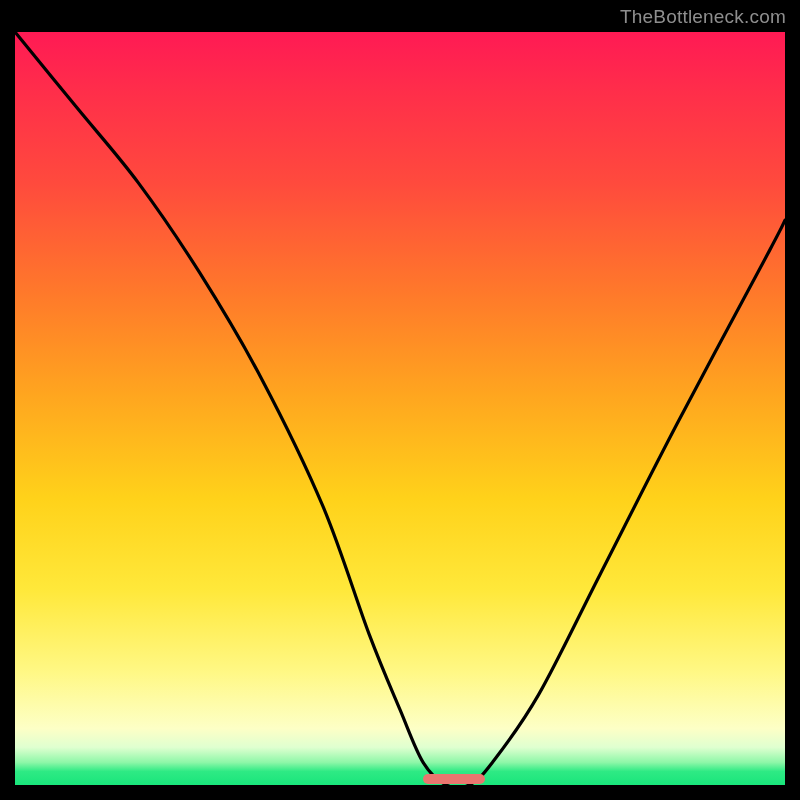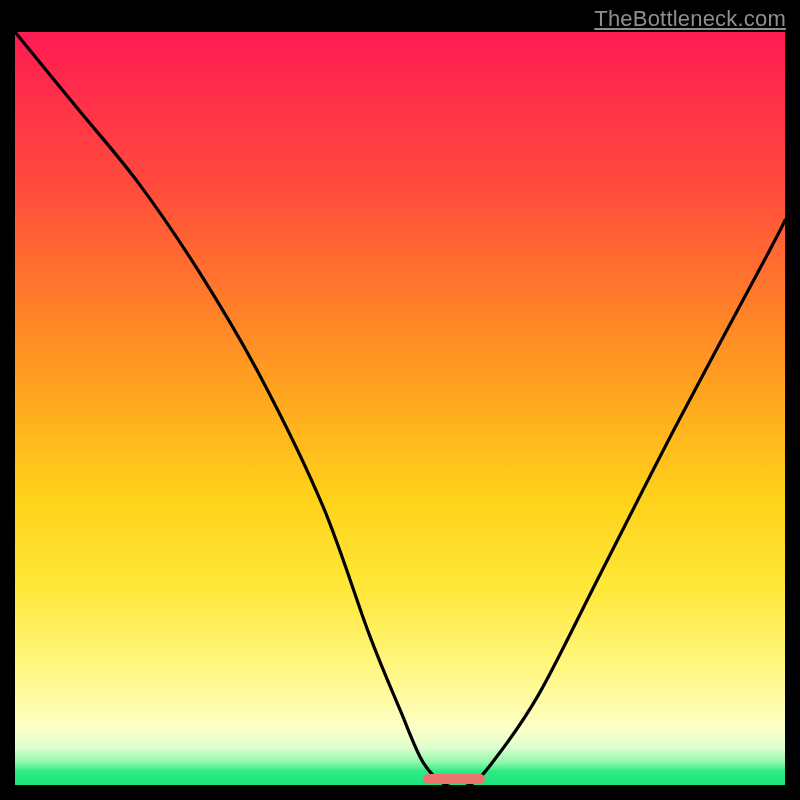--- a/index.html
+++ b/index.html
@@ -45,25 +45,24 @@
     left: 0;
     top: 0;
     width: 770px;
     height: 753px;
   }
   .watermark {
     position: absolute;
     top: 6px;
     right: 14px;
     color: #8e8e8e;
-    font-size: 22px;
+    font-size: 19px;
     letter-spacing: 0.2px;
     font-weight: 500;
     user-select: none;
-    text-decoration: underline;
   }
   .marker {
     position: absolute;
     height: 10px;
     border-radius: 5px;
     background: #e8766f;
   }
 </style>
 </head>
 <body>

